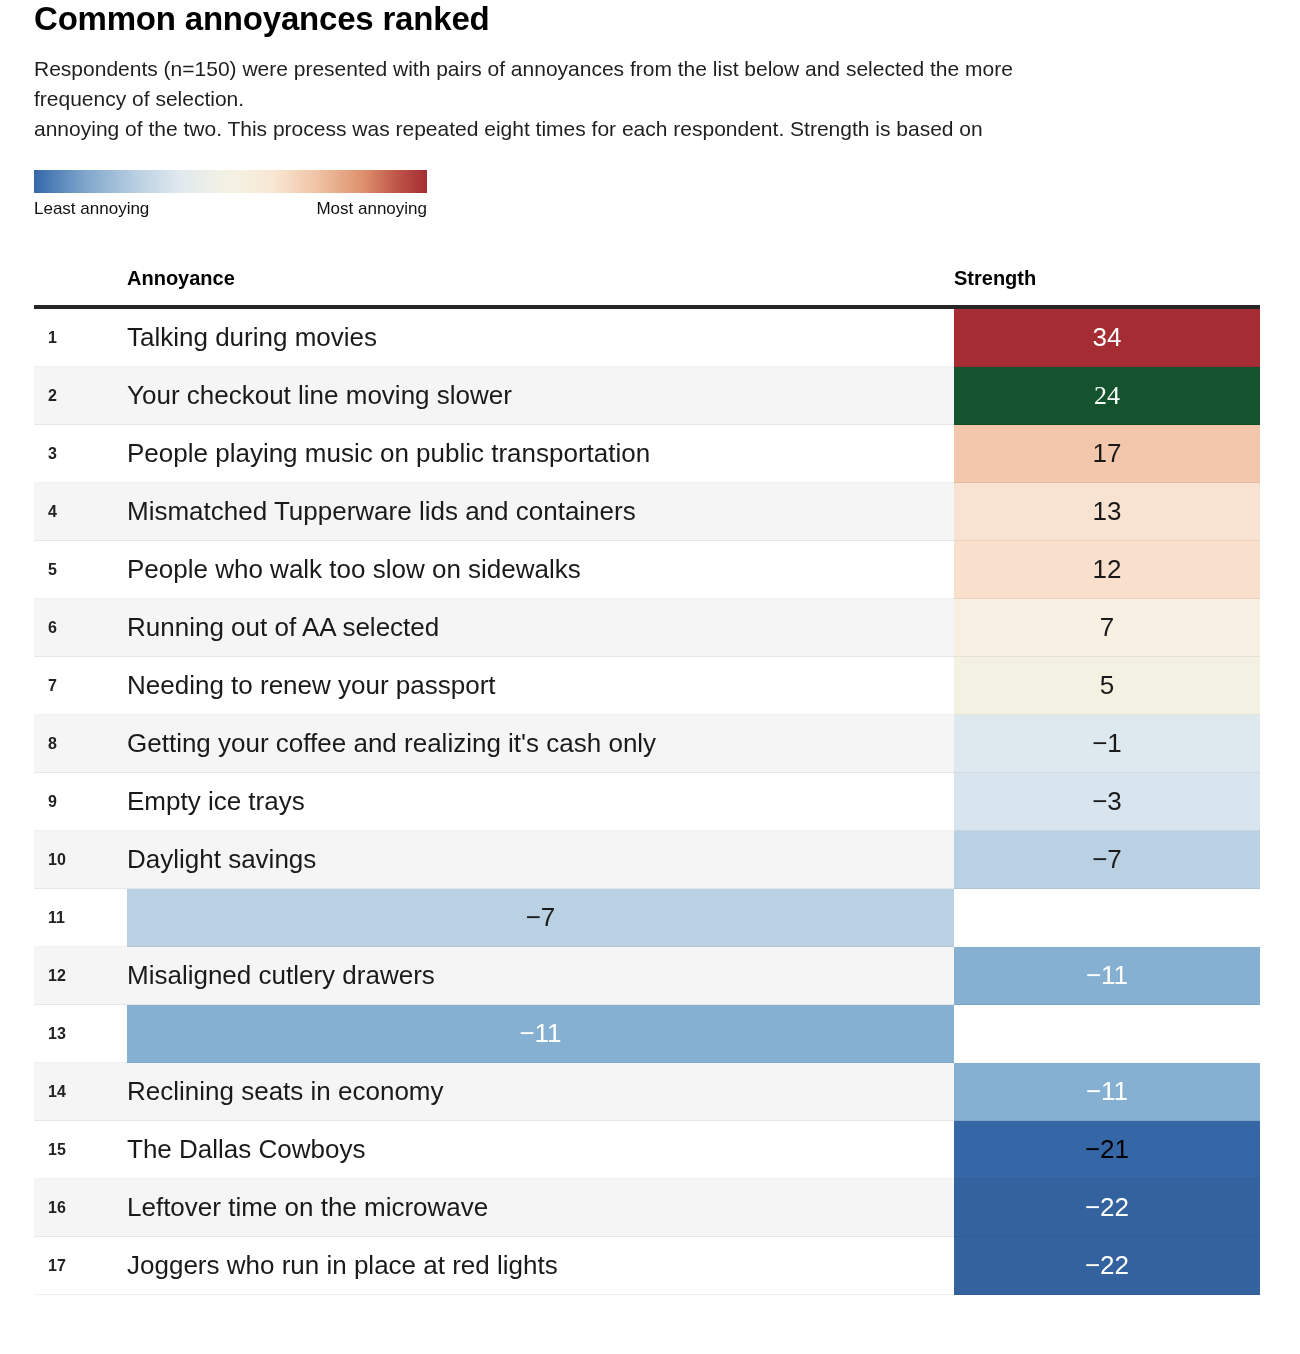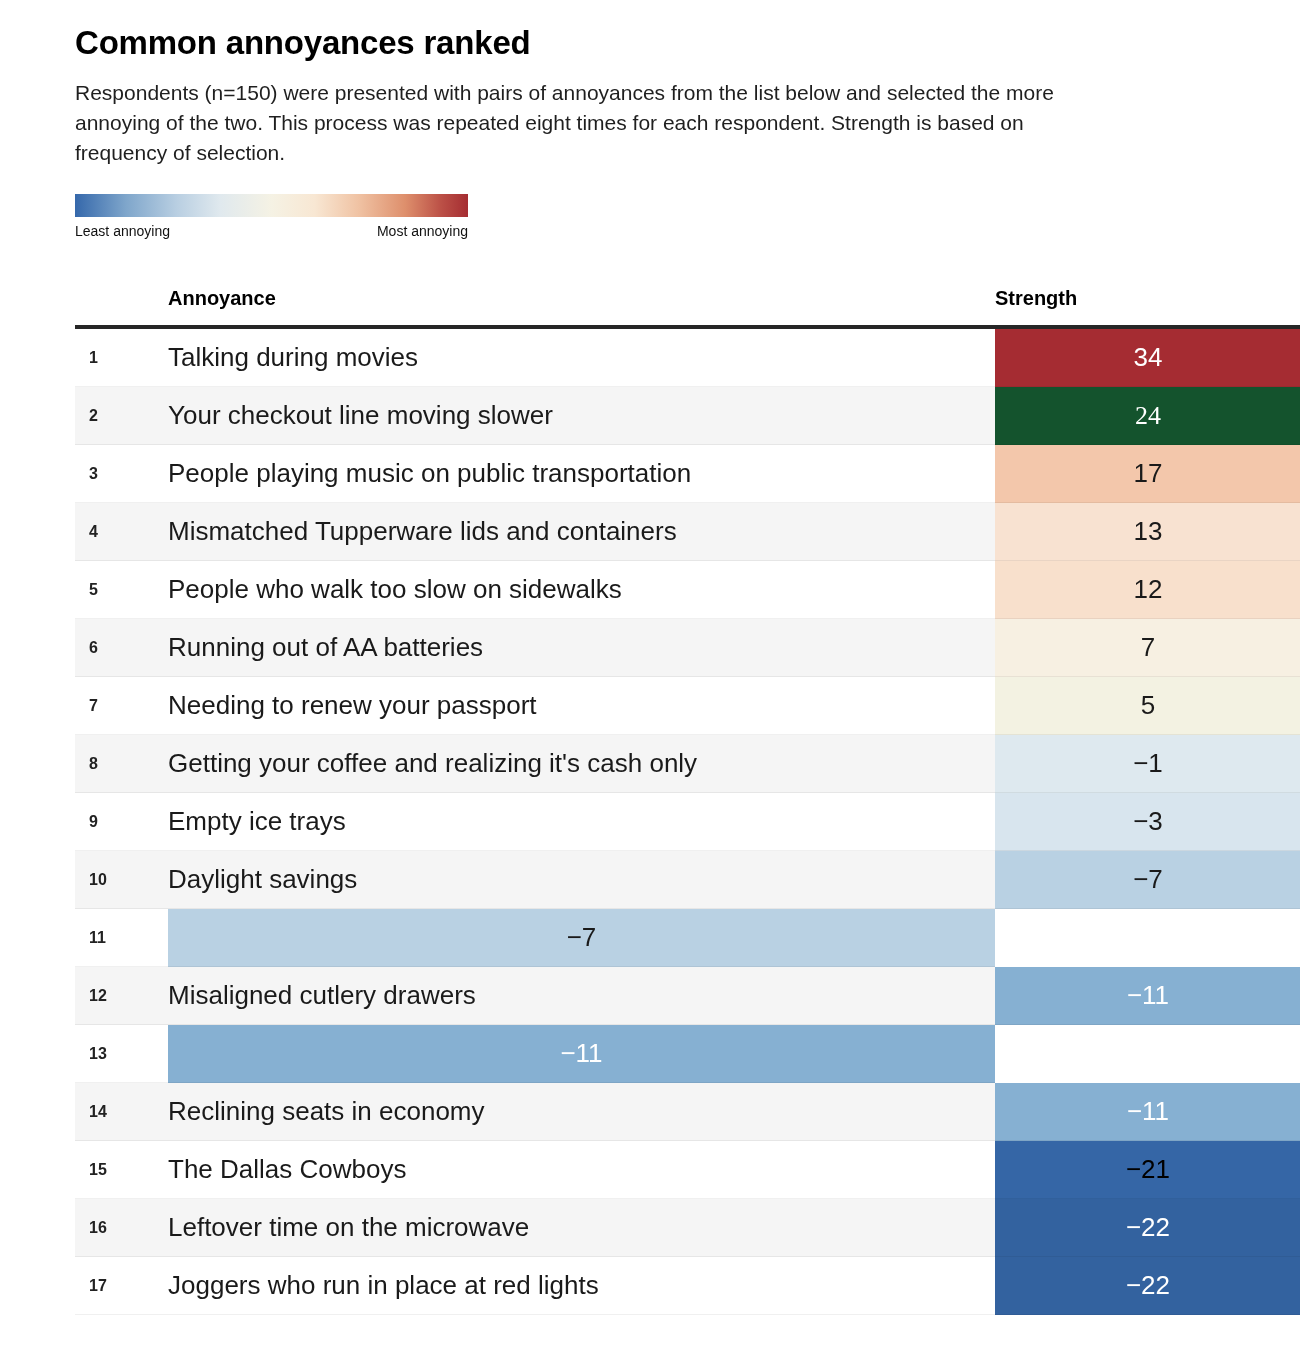--- a/index.html
+++ b/index.html
@@ -5,22 +5,21 @@
   html, body {
     margin: 0;
     padding: 0;
     background: #ffffff;
     width: 1300px;
     font-family: "Liberation Sans", "DejaVu Sans", sans-serif;
     -webkit-font-smoothing: antialiased;
   }
   .page {
     width: 1226px;
-    margin-left: 75px;
-    padding-top: 24px;
+    margin-left: 34px;
   }
   .title {
     font-size: 33px;
     font-weight: 700;
     color: #000000;
     letter-spacing: -0.2px;
     margin: 0 0 16px 0;
   }
   .subtitle {
     font-size: 21px;
@@ -34,21 +33,21 @@
     background: linear-gradient(90deg,
       #3568ab 0%, #7fa6cb 13%, #b9cfe2 26%, #e0e9ee 37%,
       #f5f2e4 50%, #f8e7d3 61%, #f0c3a4 72%, #de8f6c 84%,
       #bc5147 93%, #a52d32 100%);
     margin-bottom: 6px;
   }
   .legend-labels {
     width: 393px;
     display: flex;
     justify-content: space-between;
-    font-size: 14px;
+    font-size: 17px;
     color: #111111;
     margin-bottom: 48px;
   }
   .table-header {
     display: grid;
     grid-template-columns: 93px 827px 306px;
     align-items: end;
     padding-bottom: 15px;
     border-bottom: 4px solid #262626;
   }
@@ -89,22 +88,22 @@
 </style>
 </head>
 <body>
 
 <div class="page">
 
   <h1 class="title">Common annoyances ranked</h1>
 
   <div class="subtitle">
     <div>Respondents (n=150) were presented with pairs of annoyances from the list below and selected the more</div>
+    <div>frequency of selection.</div>
     <div>annoying of the two. This process was repeated eight times for each respondent. Strength is based on</div>
-    <div>frequency of selection.</div>
   </div>
 
   <div class="legend-bar"></div>
   <div class="legend-labels">
     <span>Least annoying</span>
     <span>Most annoying</span>
   </div>
 
   <div class="table-header">
     <div class="th"></div>
@@ -138,21 +137,21 @@
   </div>
 
   <div class="row even">
     <div class="cell cell-rank">5</div>
     <div class="cell cell-annoyance">People who walk too slow on sidewalks</div>
     <div class="cell cell-strength" style="background: rgb(248, 224, 204); color: rgb(26, 26, 26);">12</div>
   </div>
 
   <div class="row odd">
     <div class="cell cell-rank">6</div>
-    <div class="cell cell-annoyance">Running out of AA batteries</div>
+    <div class="cell cell-annoyance">Running out of AA selected</div>
     <div class="cell cell-strength" style="background: rgb(247, 240, 226); color: rgb(26, 26, 26);">7</div>
   </div>
 
   <div class="row even">
     <div class="cell cell-rank">7</div>
     <div class="cell cell-annoyance">Needing to renew your passport</div>
     <div class="cell cell-strength" style="background: rgb(243, 242, 226); color: rgb(26, 26, 26);">5</div>
   </div>
 
   <div class="row odd">

